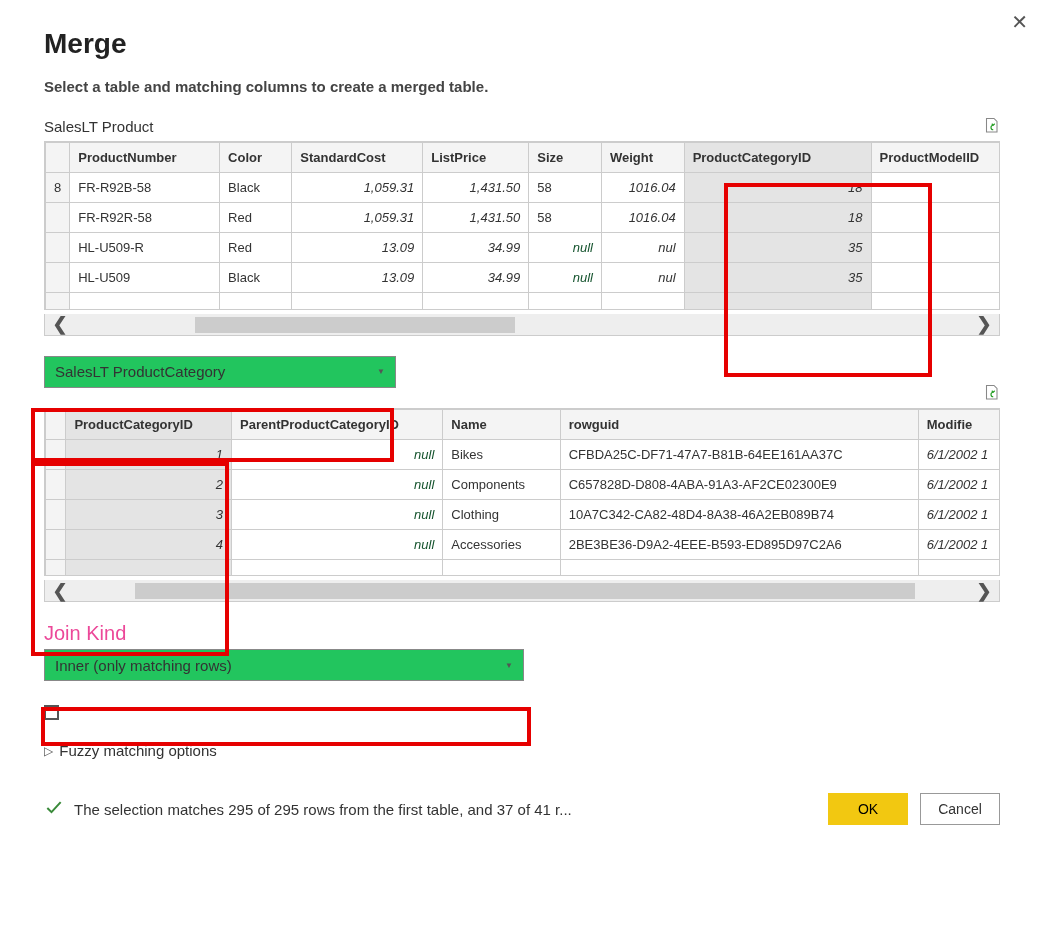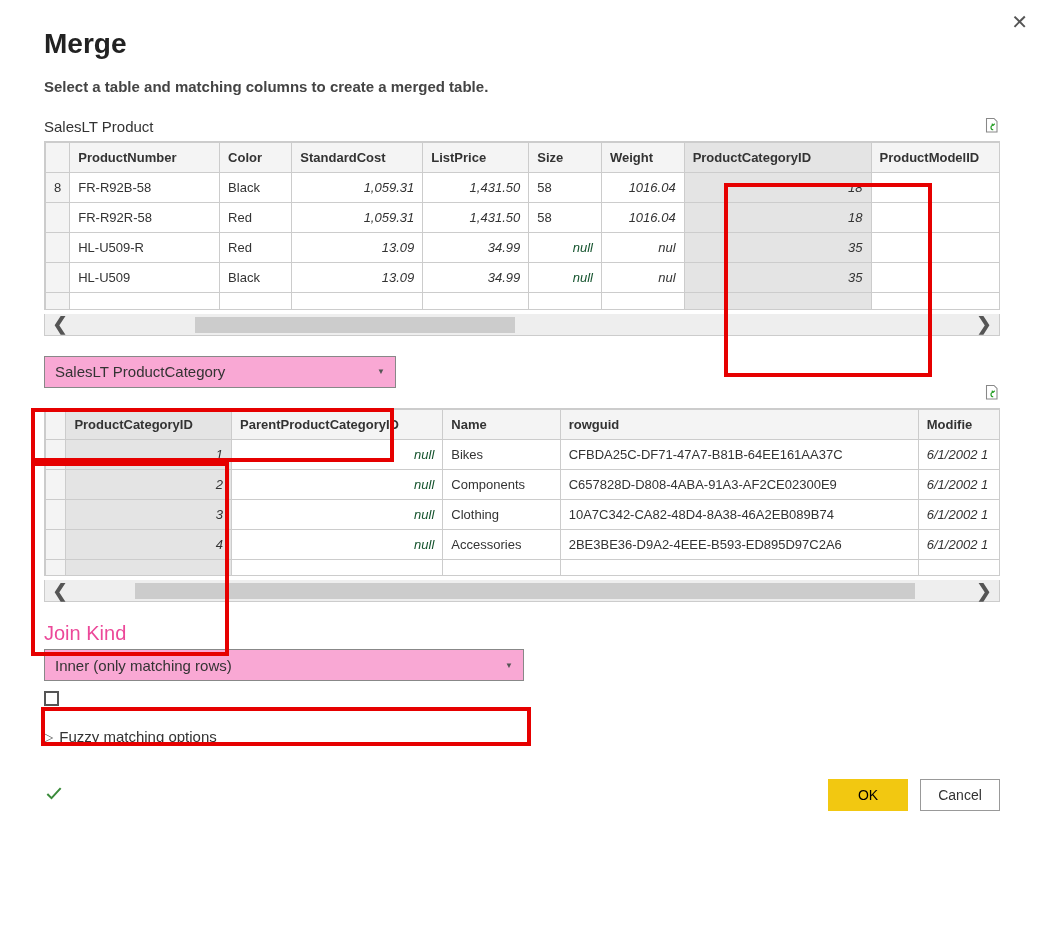--- a/index.html
+++ b/index.html
@@ -129,35 +129,35 @@
     position: absolute;
     top: 3px;
     height: 16px;
     background: #ccc;
   }
   .scroll-thumb.tb1 { left: 150px; width: 320px; }
   .scroll-thumb.tb2 { left: 90px; width: 780px; }
 
   .combo {
     border: 1px solid #888;
-    background: #f9a8d4;
+    background: #22c55e;
     height: 32px;
     display: flex;
     align-items: center;
     justify-content: space-between;
     padding: 0 10px;
     font-size: 15px;
     cursor: pointer;
   }
   .combo .tri {
     font-size: 8px;
     color: #555;
   }
   .combo1 { width: 352px; margin-bottom: 14px; }
-  .combo2 { width: 480px; margin-bottom: 10px; }
+  .combo2 { width: 480px; margin-bottom: 24px; }
 
   .label-small { font-size: 20px; color: #ec4899; margin-bottom: 4px; }
 
   .checkbox-row {
     display: flex;
     align-items: center;
     gap: 8px;
     margin-bottom: 22px;
     font-size: 15px;
   }
@@ -409,20 +409,21 @@
   <span>Fuzzy matching options</span>
 </div>
 
 <div class="footer">
   <div class="status-row">
     <span>
       <svg width="20" height="20" viewBox="0 0 24 24">
           <path d="M4 12l5 5L20 5" fill="none" stroke="#3a8a3a" stroke-width="2.4"></path>
         </svg>
     </span>
+    <span>The selection matches 295 of 295 rows from the first table, and 37 of 41 r...</span>
   </div>
   <div class="buttons">
     <div class="btn primary">OK</div>
     <div class="btn">Cancel</div>
   </div>
 </div>
 
 <div class="hl hl1"></div>
 <div class="hl hl2"></div>
 <div class="hl hl3"></div>

